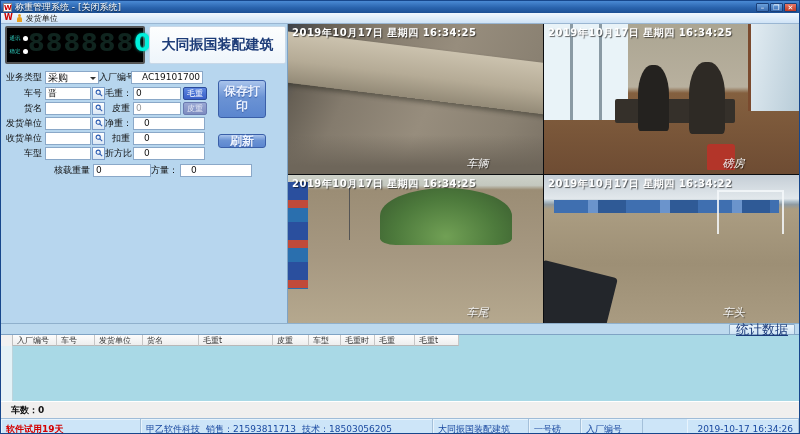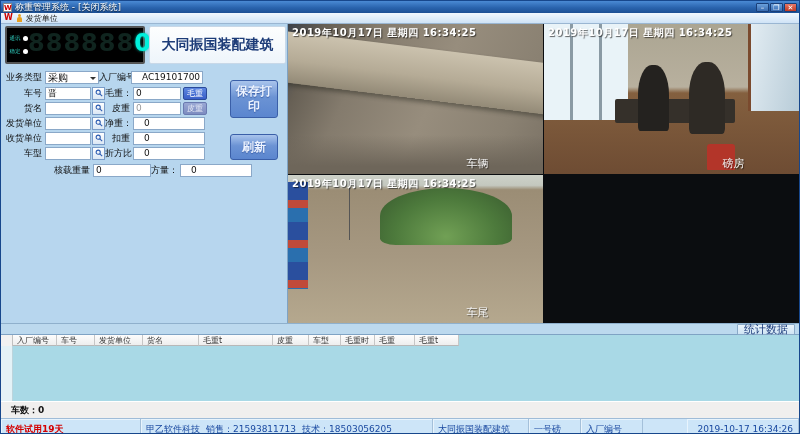--- a/index.html
+++ b/index.html
@@ -46,29 +46,29 @@
   .w42 { width:42px; } .w32 { width:32px; } .w28 { width:28px; }
   .fin { height:13px; border:1px solid #8aa8c8; background:#fff; font-size:9px; padding:0 2px; color:#111; }
   .fin.dis { color:#999; }
   .fw46 { width:46px; } .fw58 { width:58px; } .fw48 { width:48px; } .fw72 { width:72px;padding-left:10px; }
   .combo { position:relative; width:54px; height:13px; border:1px solid #8aa8c8; background:#fff; font-size:10px; padding:0 10px 0 2px; line-height:11px; color:#111; }
   .combo:after { content:""; position:absolute; right:2px; top:5px; border:3px solid transparent; border-top-color:#333; }
   .lookup { width:13px; height:13px; border:1px solid #7a9cc8; background:linear-gradient(#fff,#dce8f4); display:flex; align-items:center; justify-content:center; margin-left:1px; }
   .mini-btn { width:24px; height:13px; margin-left:2px; border:1px solid #2a4a9a; border-radius:2px; font-size:8px; line-height:11px; text-align:center; color:#fff; background:linear-gradient(#5d86e0,#3a5fc8); }
   .mini-btn.dis { background:linear-gradient(#9aa8d4,#7d8cc0); color:#e4e8f4; border-color:#6a7ab0; }
 
-  .big-btn { position:absolute; left:217px; width:48px; border:1px solid #3a5fa8; border-radius:3px; background:linear-gradient(#a9c4ec,#6b93d4 45%,#5b86cf); color:#eef4ff; font-weight:bold; font-size:12px; text-align:center; display:flex; align-items:center; justify-content:center; text-shadow:0 1px 1px #3a5fa8;margin-left:12px; }
+  .big-btn { position:absolute; left:217px; width:48px; border:1px solid #3a5fa8; border-radius:3px; background:linear-gradient(#a9c4ec,#6b93d4 45%,#5b86cf); color:#eef4ff; font-weight:bold; font-size:12px; text-align:center; display:flex; align-items:center; justify-content:center; text-shadow:0 1px 1px #3a5fa8; }
   .btn-save { top:56px; height:38px; line-height:1.25; }
-  .btn-refresh { top:110px; height:26px; }
+  .btn-refresh { top:110px; height:14px; }
 
   
   .cam-grid { width:511px; height:299px; display:grid; grid-template-columns:255px 255px; grid-template-rows:150px 148px; gap:1px; background:#0b0d10; }
   .cam { position:relative; overflow:hidden; }
   .cam-ts { position:absolute; left:4px; top:2px; font-size:10px; font-weight:bold; color:#fff; text-shadow:1px 1px 1px rgba(0,0,0,.6); white-space:nowrap; letter-spacing:.5px; }
-  .cam-label { position:absolute; left:70%; bottom:3px; font-size:11px; color:#f2f2f2; text-shadow:1px 1px 1px rgba(0,0,0,.5); }
+  .cam-label { position:absolute; left:70%; bottom:3px; font-size:11px; color:#f2f2f2; text-shadow:1px 1px 1px rgba(0,0,0,.5);font-style:italic; }
   .shape { position:absolute; }
 
   .s1 { background:linear-gradient(115deg,#3c4149 0%,#676055 12%,#847b6d 28%,#978d7d 55%,#8a8172 82%,#7b7265 100%); }
   .s1 .beam { left:-8%; top:16%; width:120%; height:34%; transform:rotate(7deg); background:linear-gradient(180deg,#cbc2ae 0%,#b5ab96 55%,#938a77 100%); box-shadow:0 3px 4px rgba(40,40,30,.45); }
   .s1 .dirt { left:0; bottom:0; width:100%; height:26%; background:linear-gradient(180deg,rgba(90,84,72,0),#6e665a 80%); }
 
   .s2 { background:linear-gradient(180deg,#aba592 0%,#b8b09e 42%,#84603f 46%,#6e4c33 100%); }
   .s2 .winl { left:0; top:0; width:33%; height:64%; background:repeating-linear-gradient(90deg,#e9f3f8 0 26px,#8a9aa4 26px 29px), linear-gradient(#e9f3f8,#c4d8e4); }
   .s2 .winr { right:0; top:0; width:20%; height:58%; background:linear-gradient(100deg,#e2ecf2,#b8ccd8); border-left:3px solid #7a4a2e; }
   .s2 .desk { left:28%; top:50%; width:47%; height:16%; background:#35302a; border-radius:2px; }
@@ -81,21 +81,21 @@
   .s3 .pile { left:36%; top:9%; width:52%; height:38%; background:radial-gradient(ellipse at 50% 85%,#71a055 0%,#4d7a3c 55%,#38592e 100%); border-radius:50% 50% 12% 12%; }
   .s3 .pole { left:24%; top:4%; width:1px; height:40%; background:#555; }
 
   .s4 { background:linear-gradient(180deg,#c5ced6 0%,#e2e8ec 16%,#aebec8 18%,#8f9aa0 20%,#ab9d82 23%,#9d8f75 60%,#a99b81 100%); }
   .s4 .sheds { left:4%; top:17%; width:88%; height:9%; background:repeating-linear-gradient(90deg,#3f6fb0 0 34px,#6b94cc 34px 44px,#2f5a96 44px 72px); }
   .s4 .truck { left:-4%; bottom:-8%; width:30%; height:45%; background:#23262b; transform:rotate(14deg); border-radius:4px; }
   .s4 .frame { right:6%; top:10%; width:26%; height:30%; border:2px solid rgba(245,248,250,.85); border-bottom:none; }
 
   
   .stats-bar { height:11px; background:#bcd9ee; border-top:1px solid #8fb0cc; display:flex; justify-content:flex-end; align-items:center; padding-right:4px; }
-  .stats-btn { font-size:11px; line-height:9px; color:#1a3a7a; background:linear-gradient(#eaf4fc,#cfe4f4); border:1px solid #8aaac8; padding:0 6px; border-radius:1px; }
+  .stats-btn { font-size:13px; line-height:9px; color:#1a3a7a; background:linear-gradient(#eaf4fc,#cfe4f4); border:1px solid #8aaac8; padding:0 6px; border-radius:1px;text-decoration:underline; }
 
   
   .grid-header { display:flex; height:12px; background:#a9d9e6; border-top:1px solid #7fa3c4; }
   .gutter { width:12px; background:#f2f2f2; border-right:1px solid #c0c0c0; }
   .hcell { background:linear-gradient(#fdfdfd,#eeeeee); border-right:1px solid #c6c6c6; border-bottom:1px solid #b8b8b8; font-size:8px; color:#333; line-height:11px; padding-left:4px; white-space:nowrap; overflow:hidden; }
   .grid-body { height:55px; background:#a9d9e6; display:flex; }
   .gutter-body { width:12px; background:#e4f2f7; border-right:1px solid #bcd4dc; }
 
   
   .count-bar { height:17px; background:#f0efee; border-top:1px solid #fff; display:flex; align-items:center; padding-left:10px; }
@@ -260,20 +260,27 @@
       </div>
 
       <div class="cam s3">
         <div class="shape bluewall"></div>
         <div class="shape pile"></div>
         <div class="shape pole"></div>
         <div class="cam-ts">2019年10月17日  星期四  16:34:25</div>
         <div class="cam-label">车尾</div>
       </div>
 
+      <div class="cam s4">
+        <div class="shape sheds"></div>
+        <div class="shape frame"></div>
+        <div class="shape truck"></div>
+        <div class="cam-ts">2019年10月17日  星期四  16:34:22</div>
+        <div class="cam-label">车头</div>
+      </div>
     </div>
   </div>
 
   <div class="stats-bar">
     <span class="stats-btn">统计数据</span>
   </div>
 
   <div class="grid-header">
     <div class="gutter"></div>
     <div class="hcell" style="width:44px">入厂编号</div>

